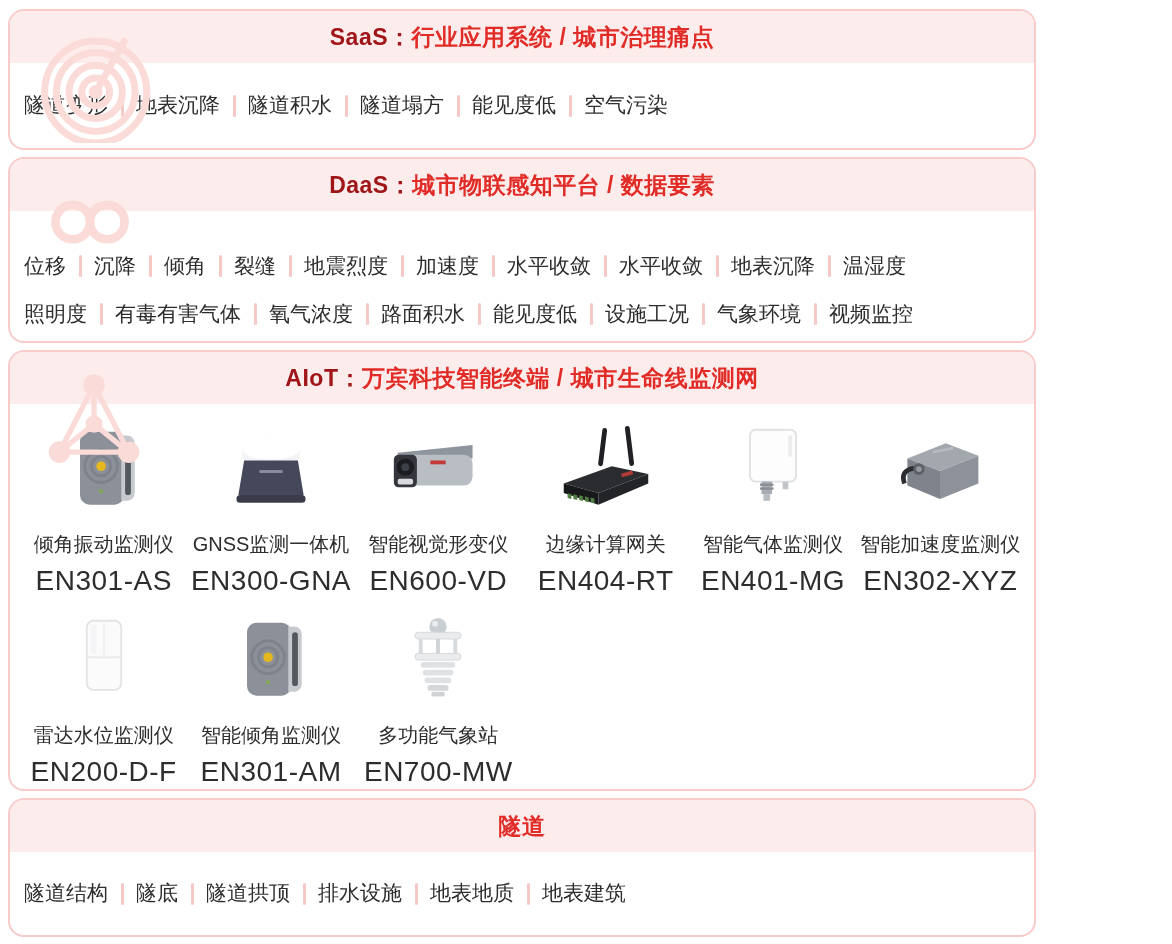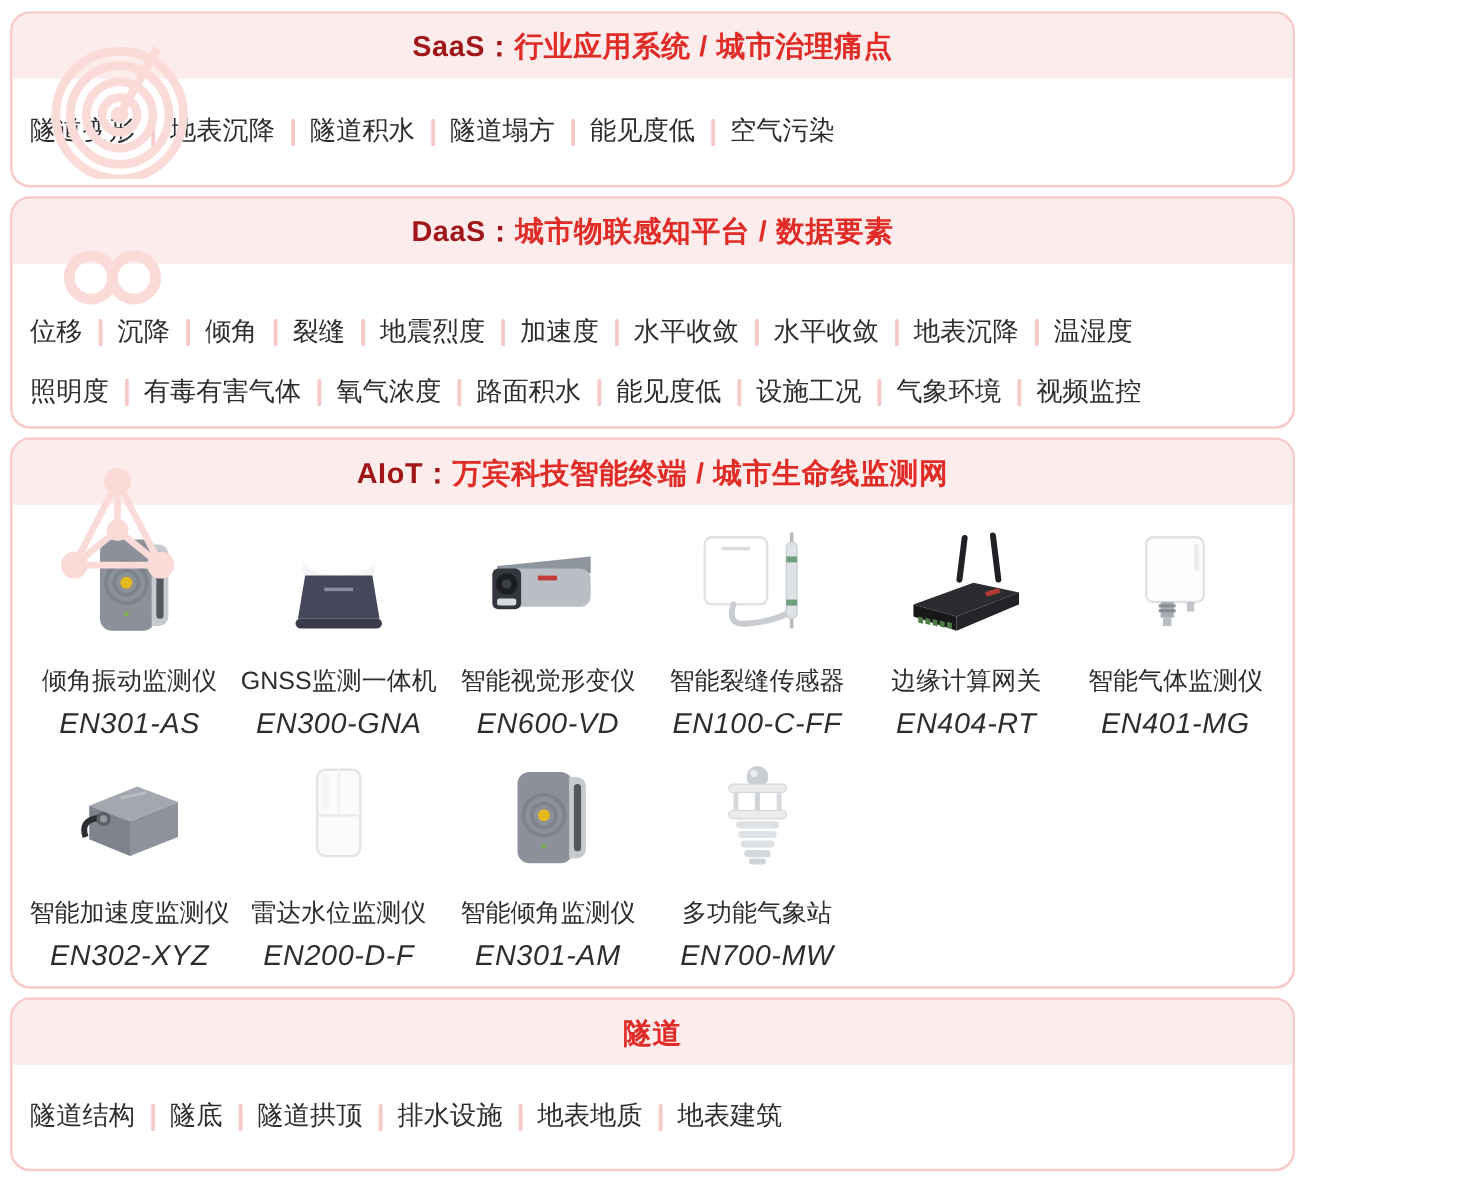--- a/index.html
+++ b/index.html
@@ -61,21 +61,21 @@
   .wm-daas { left: 32px; top: 28px;  width: 96px;  height: 70px;  }
   .wm-aiot { left: 30px; top: 18px;  width: 108px; height: 108px; }
 
   .products {
     display: grid; grid-template-columns: repeat(6, 1fr);
     padding: 12px 10px 0; row-gap: 10px;
   }
   .product { display: flex; flex-direction: column; align-items: center; text-align: left; }
   .p-img { height: 104px; display: flex; align-items: flex-end; justify-content: center; }
   .p-name  { font-size: 20px; color: #2d2d2d; margin-top: 11px; white-space: nowrap; }
-  .p-model { font-size: 23px; color: #2d2d2d; margin-top: 7px; letter-spacing: .5px; white-space: nowrap; font-style: italic; }
+  .p-model { font-size: 28px; color: #2d2d2d; margin-top: 7px; letter-spacing: .5px; white-space: nowrap; }
 </style>
 </head>
 <body>
 
 <div class="page">
 
   <section class="card card-saas">
     <svg class="watermark wm-saas" viewBox="0 0 100 100">
       <g fill="none" stroke="#fbdbd8" stroke-width="6">
         <circle cx="48" cy="56" r="12"></circle>
@@ -201,36 +201,20 @@
             <circle cx="36" cy="45" r="4" fill="#3c4048"></circle>
             <rect x="28" y="57" width="16" height="6" rx="2" fill="#d8dadd"></rect>
             <rect x="62" y="38" width="16" height="4" fill="#c23b38"></rect>
           </svg>
         </div>
         <div class="p-name">智能视觉形变仪</div>
         <div class="p-model">EN600-VD</div>
       </div>
 
 
-      <div class="product">
-        <div class="p-img">
-          <svg width="140" height="96" viewBox="0 0 140 100">
-            <rect x="26" y="6" width="52" height="56" rx="6" fill="#ffffff" stroke="#e0e1e3" stroke-width="2"></rect>
-            <rect x="40" y="14" width="24" height="3" fill="#dcdcde"></rect>
-            <path d="M50 62 q-6 18 12 16 q20 -2 32 -8" fill="none" stroke="#c9cdd1" stroke-width="5" stroke-linecap="round"></path>
-            <rect x="97" y="2" width="3" height="10" fill="#b7bbbe"></rect>
-            <rect x="97" y="72" width="3" height="10" fill="#b7bbbe"></rect>
-            <rect x="94" y="10" width="9" height="64" rx="4.5" fill="#e0e3e5" stroke="#c9cdd0"></rect>
-            <rect x="94" y="22" width="9" height="5" fill="#6f9f7d"></rect>
-            <rect x="94" y="58" width="9" height="5" fill="#6f9f7d"></rect>
-          </svg>
-        </div>
-        <div class="p-name">智能裂缝传感器</div>
-        <div class="p-model">EN100-C-FF</div>
-      </div>
 
 
       <div class="product">
         <div class="p-img">
           <svg width="140" height="96" viewBox="0 0 140 100">
             <rect x="64" y="4" width="5" height="40" rx="2.5" fill="#202124" transform="rotate(7 66 24)"></rect>
             <rect x="92" y="2" width="5" height="42" rx="2.5" fill="#202124" transform="rotate(-7 94 23)"></rect>
             <path d="M26 62 L76 44 L114 52 L62 72 Z" fill="#2b2c2f"></path>
             <path d="M26 62 L62 72 L62 84 L26 72 Z" fill="#17181a"></path>
             <path d="M62 72 L114 52 L114 62 L62 84 Z" fill="#232427"></path>

